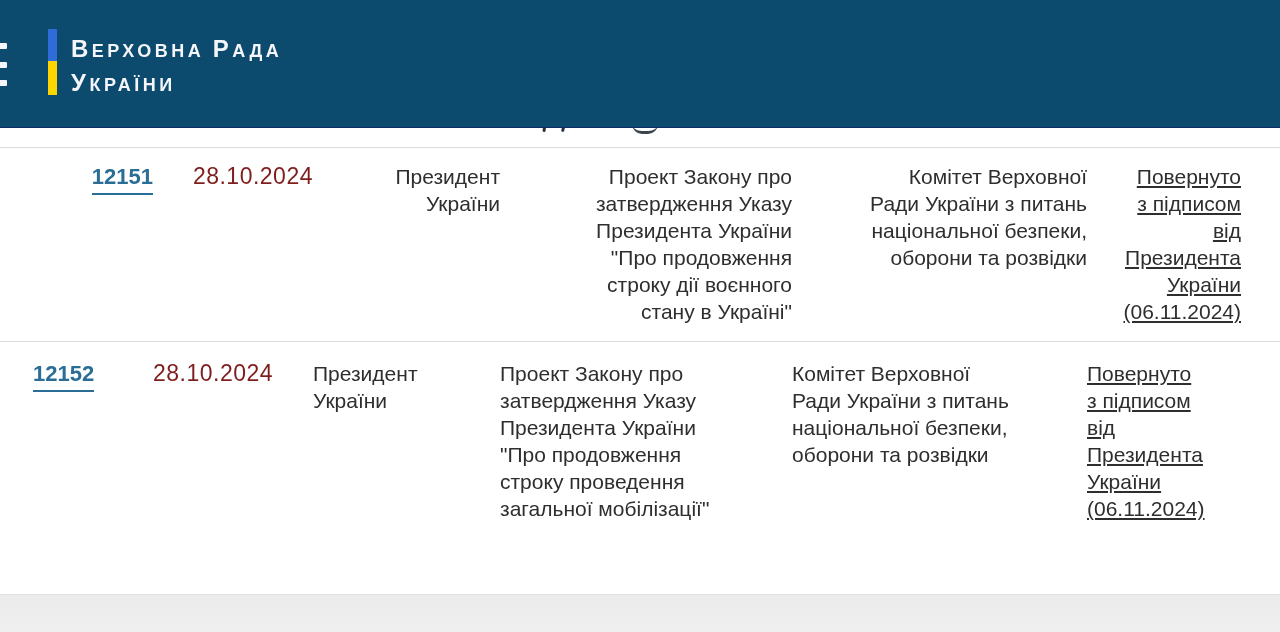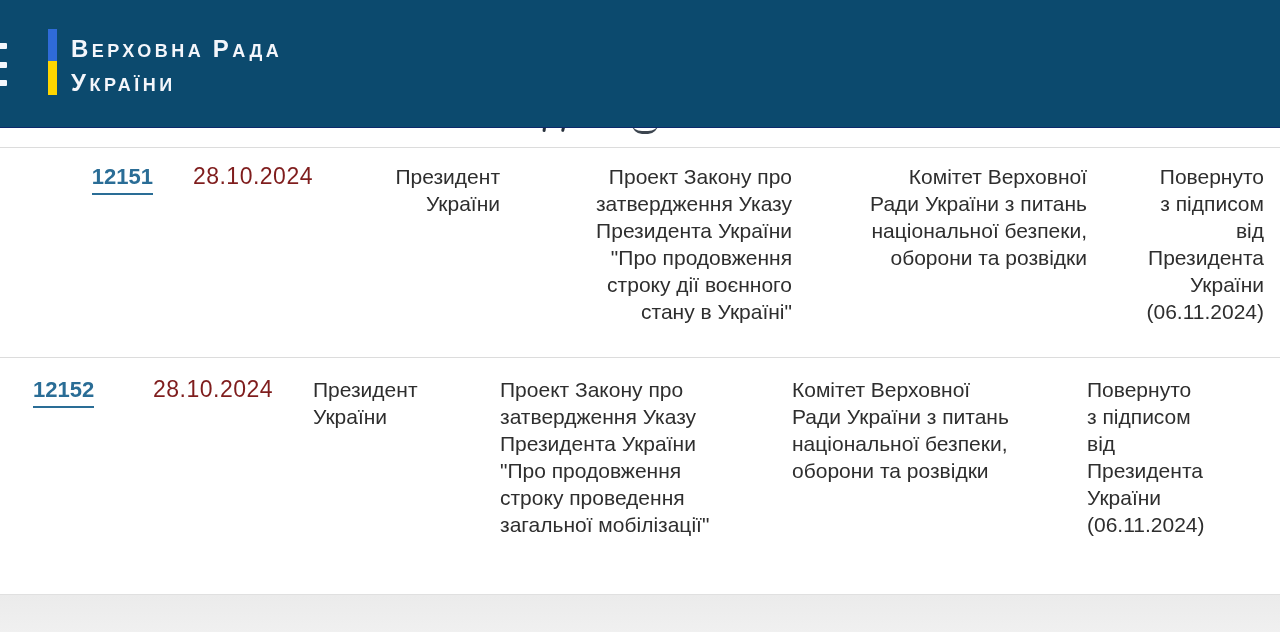--- a/index.html
+++ b/index.html
@@ -46,29 +46,29 @@
     border-bottom: 3px solid #3c454f; border-radius: 0 0 12px 12px;
   }
 
   
   .bills-table { position: absolute; top: 147px; left: 0; width: 1280px; }
   .bill-row {
     display: flex; align-items: flex-start;
     border-top: 1px solid #dcdcdc; box-sizing: border-box;
   }
   .bill-row.r1 { min-height: 194px; padding-top: 15px; text-align: right; }
-  .bill-row.r2 { min-height: 253px; padding-top: 18px; margin-top: 16px; }
+  .bill-row.r2 { min-height: 253px; padding-top: 18px; }
 
   .cell { box-sizing: border-box; font-size: 21px; line-height: 27px; color: #2e2e2e; }
   .c-num    { width: 153px; padding-left: 33px; }
   .c-date   { width: 160px; font-size: 23px; color: #7f1d1d; letter-spacing: 0.5px; }
   .c-init   { width: 187px; }
   .c-title  { width: 292px; white-space: pre-line; }
   .c-comm   { width: 295px; white-space: pre-line; }
-  .c-status { flex: 1 1 auto; padding-right: 16px; white-space: pre-line; }
+  .c-status { flex: 1 1 auto; padding-right: 39px; white-space: pre-line; text-decoration: underline; }
   .c-init, .c-status { white-space: pre-line; }
 
   .bill-link {
     display: inline-block; font-size: 22px; font-weight: bold; color: #2a6d96;
     text-decoration: none; border-bottom: 2px solid #2a6d96; padding-bottom: 3px;
     cursor: pointer;
   }
 
   
   .footer-band {

